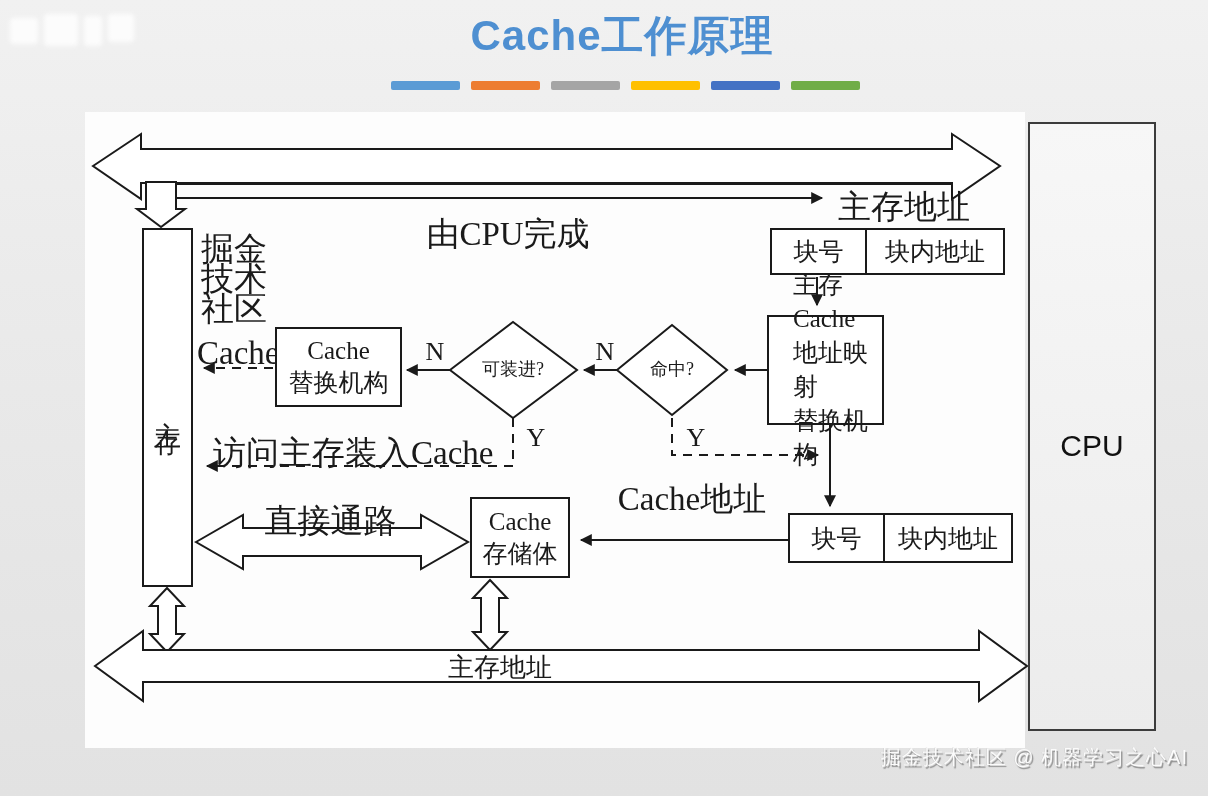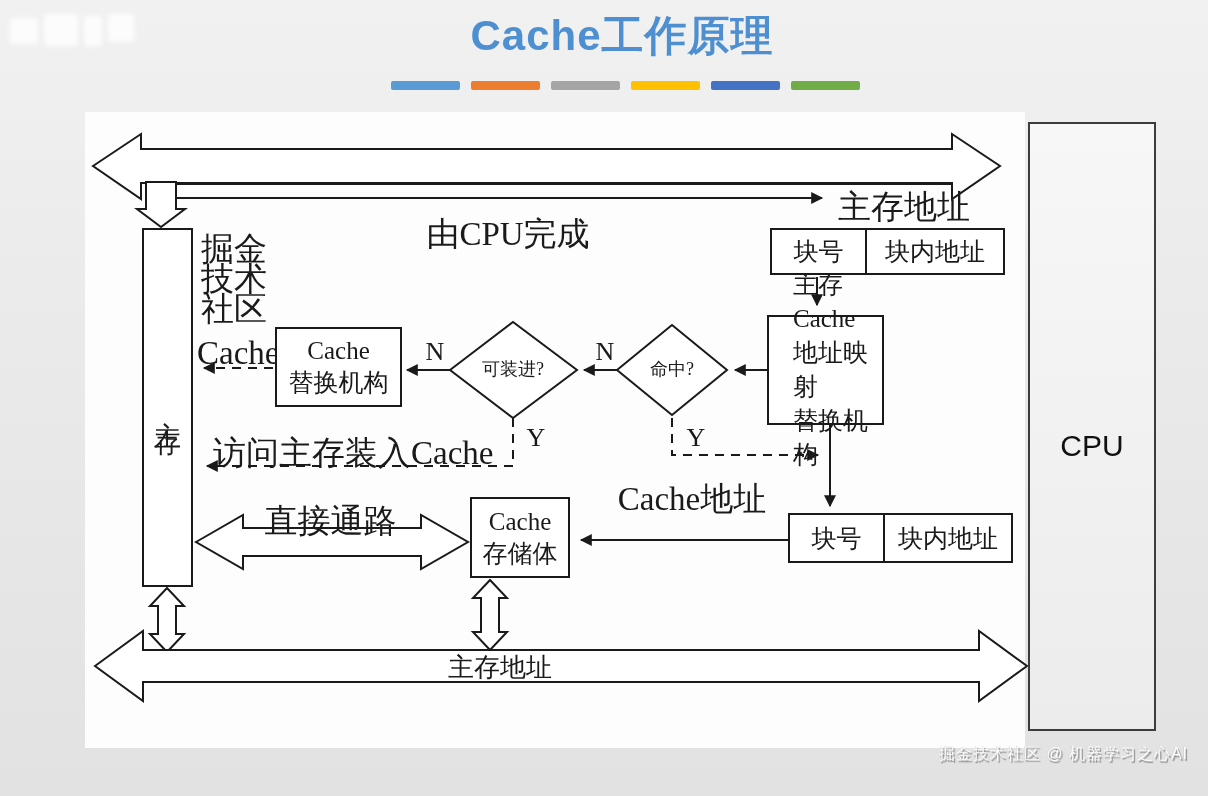--- a/index.html
+++ b/index.html
@@ -56,21 +56,21 @@
   .cpu-box{left:1028px;top:122px;width:128px;height:609px;box-sizing:border-box;
            border:2px solid #3c3c3c;background:linear-gradient(180deg,#f7f7f7,#ececec);}
   .cpu-box span{position:absolute;left:0;right:0;top:305px;text-align:center;
                 font-family:"Liberation Sans","DejaVu Sans",sans-serif;font-size:30px;color:#111;}
 
   .diamond-lbl{font-size:18px;}
   .small-lbl{font-size:26px;width:30px;}
   .wrap-lbl{white-space:normal;text-align:left;line-height:30px;}
 
   .wm-br{
-    right:20px;top:744px;font-size:16px;letter-spacing:1px;
+    right:20px;top:744px;font-size:20px;letter-spacing:1px;
     font-family:"Liberation Sans","DejaVu Sans",sans-serif;
     color:#fbfbfb;text-shadow:1.5px 1.5px 1px #8f8f8f, -0.5px -0.5px 0 #cfcfcf;
     white-space:nowrap;
   }
 </style>
 </head>
 <body>
 
 <div id="stage">
 

